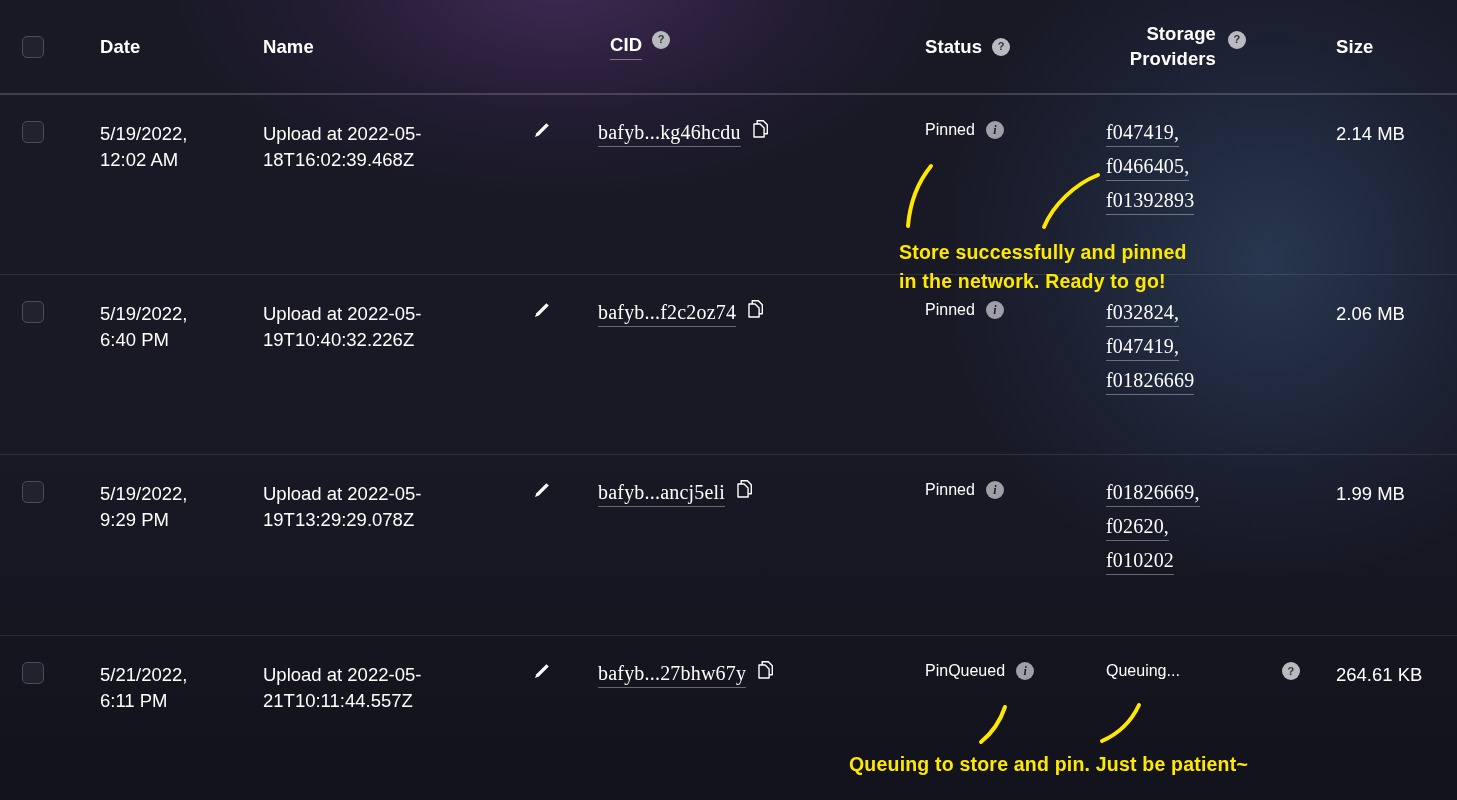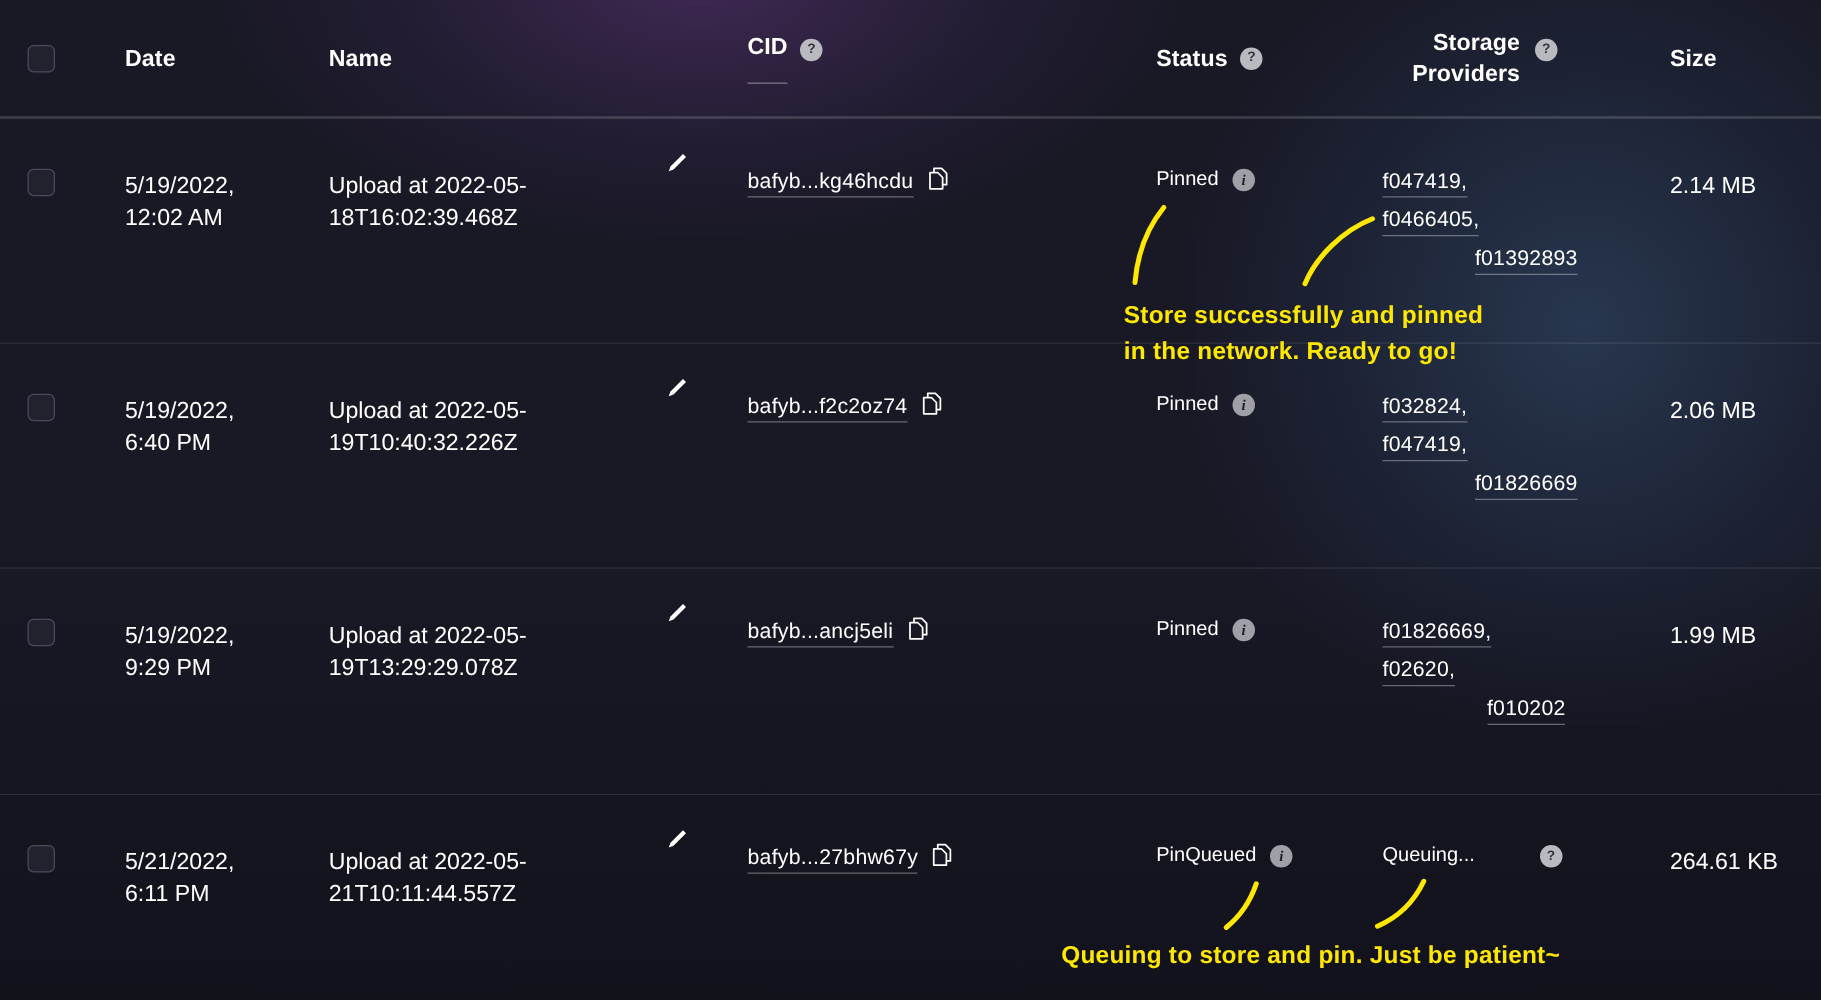--- a/index.html
+++ b/index.html
@@ -94,21 +94,22 @@
     gap: 12px;
   }
   .hdr-two-line {
     line-height: 1.32;
     max-width: 110px;
     text-align: right;
   }
 
   .cid-head {
     border-bottom: 1px solid rgba(255,255,255,0.40);
-    padding-bottom: 18px;
+    padding-bottom: 3px;
+    margin-left: 12px;
   }
 
   
   .q-icon {
     display: inline-flex;
     align-items: center;
     justify-content: center;
     width: 18px; height: 18px;
     border-radius: 50%;
     background: #b9b9c0;
@@ -148,25 +149,25 @@
     box-sizing: border-box;
     display: block;
   }
 
   .data-row .cell {
     font-size: 18.5px;
     color: #ffffff;
     line-height: 1.42;
   }
 
-  .pad-t { padding-top: 40px; }
+  .pad-t { padding-top: 26px; }
 
   .mono {
-    font-family: Liberation Sans, sans-serif;
-    font-size: 17px;
+    font-family: Liberation Serif, serif;
+    font-size: 20px;
     letter-spacing: 0.2px;
   }
   .underlined {
     border-bottom: 1px solid rgba(255,255,255,0.35);
     padding-bottom: 2px;
     display: inline-block;
   }
 
   .cid-line {
     display: flex;
@@ -187,26 +188,26 @@
   .status-line {
     display: flex;
     align-items: center;
     gap: 11px;
   }
 
   .sp-list .sp-item {
     margin-bottom: 8px;
     white-space: nowrap;
   }
-  .sp-list .sp-item:last-child { margin-bottom: 0; text-align: center; }
+  .sp-list .sp-item:last-child { margin-bottom: 0; }
 
   .queuing-line {
     display: flex;
     align-items: flex-end;
-    gap: 52px;
+    gap: 102px;
   }
 
   
   .annot {
     position: absolute;
     color: #ffe800;
     font-weight: bold;
     font-size: 19.5px;
     line-height: 1.47;
     letter-spacing: 0.2px;

